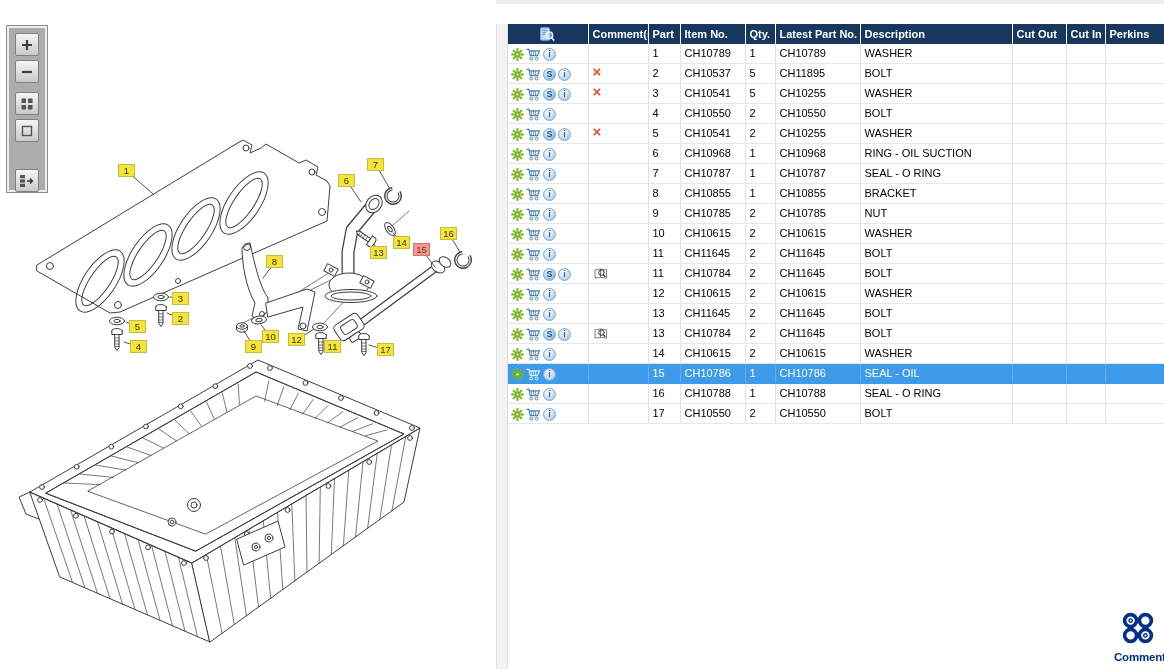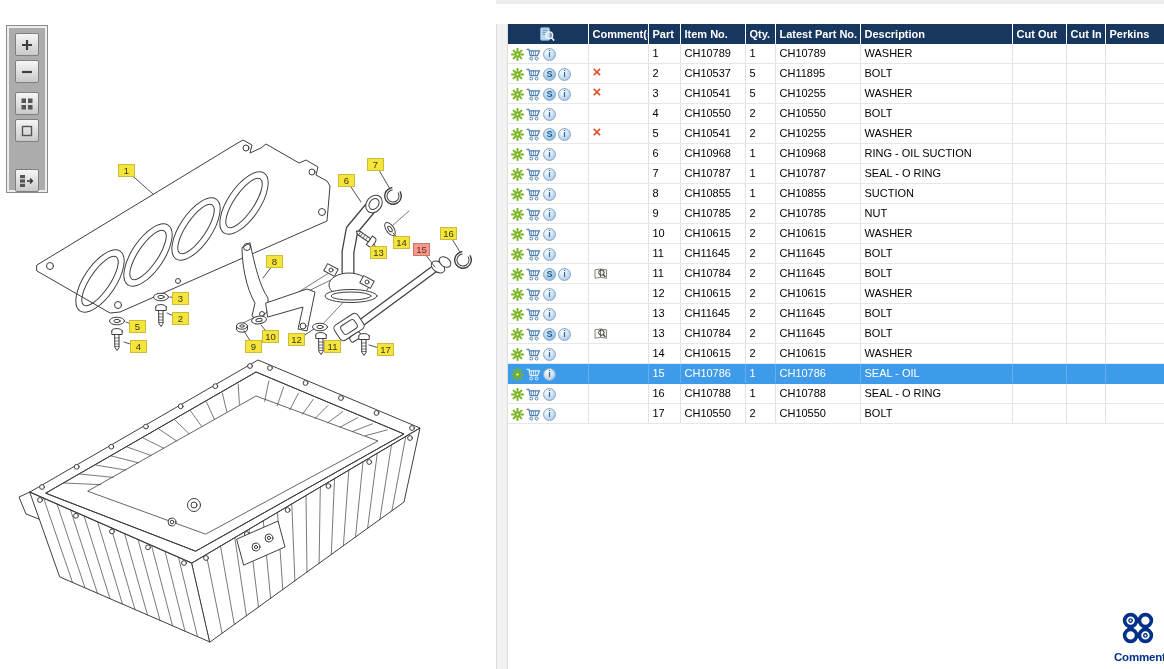--- a/index.html
+++ b/index.html
@@ -575,21 +575,21 @@
                 <path d="M5.6 3 V7.2 M7.6 3 V7.4 M9.6 3 V7.4" stroke="currentColor" stroke-width="0.8"></path>
                 <circle cx="5.2" cy="10.6" r="1.4" fill="none" stroke="currentColor" stroke-width="1"></circle>
                 <circle cx="10.6" cy="10.6" r="1.4" fill="none" stroke="currentColor" stroke-width="1"></circle>
               </svg>
             </span><span class="ball">i</span></td>
           <td></td>
           <td>8</td>
           <td>CH10855</td>
           <td>1</td>
           <td>CH10855</td>
-          <td>SUCTION</td>
+          <td>BRACKET</td>
           <td></td>
           <td></td>
           <td></td>
         </tr>
         <tr>
           <td class="c-actions"><span class="ic">
               <svg width="13" height="13" viewBox="0 0 13 13">
                 <g stroke="#76B41F" stroke-width="2" stroke-linecap="round">
                   <path d="M6.5 0.9 V2.9 M6.5 10.1 V12.1 M0.9 6.5 H2.9 M10.1 6.5 H12.1 M2.6 2.6 L4 4 M9 9 L10.4 10.4 M10.4 2.6 L9 4 M4 9 L2.6 10.4" fill="none"></path>
                 </g>

